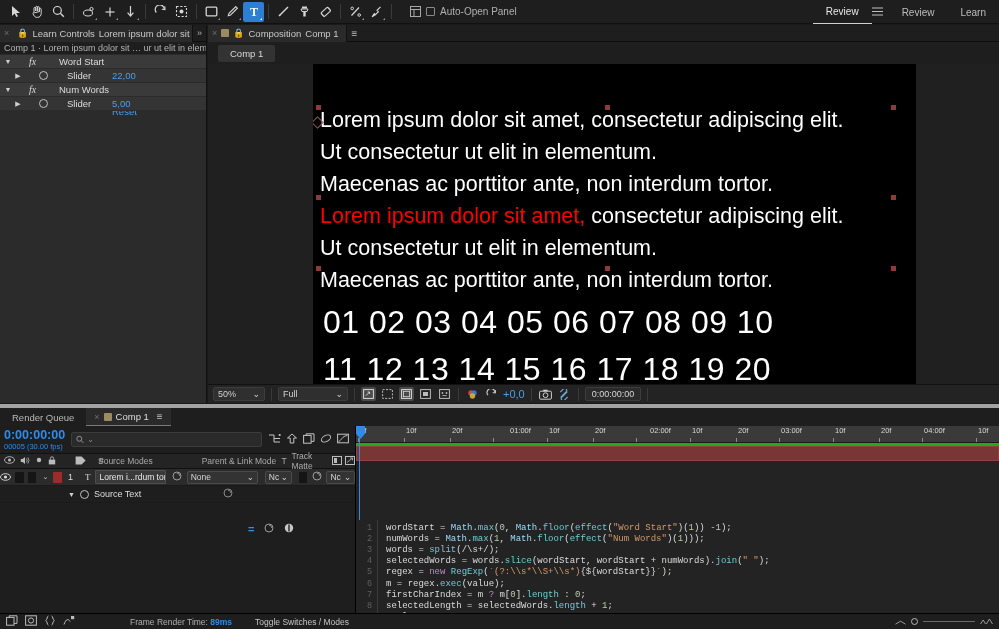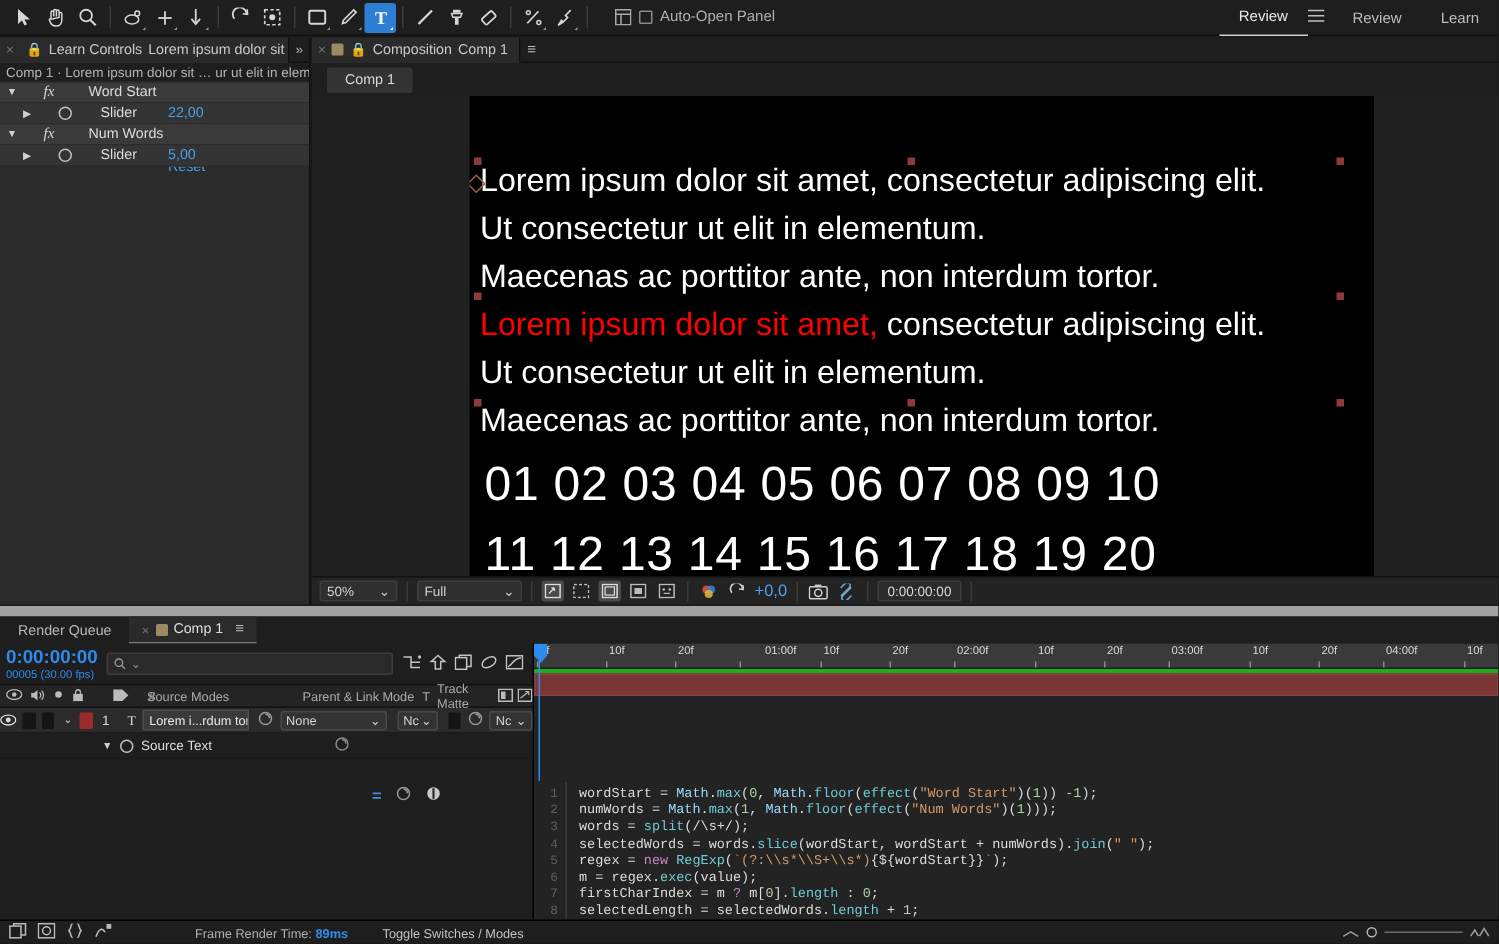--- a/index.html
+++ b/index.html
@@ -161,21 +161,21 @@
   .ctime {
     background: #2b2b2b; border: 1px solid #3d3d3d; border-radius: 2px;
     height: 14px; line-height: 13px; padding: 0 6px; font-size: 9px;
     color: #d6d6d6; cursor: pointer;
   }
   .cplus { color: #4a9fe8; font-size: 11px; cursor: pointer; }
 
   
   #tl-panel {
     position: absolute; left: 0; top: 404px; width: 999px; height: 209px;
-    background: #1e1e1e; border-top: 7px solid #a3a3a3;
+    background: #1e1e1e; border-top: 4px solid #a3a3a3;
     display: flex; flex-direction: column;
   }
   .tl-tabs { height: 18px; display: flex; align-items: center; background: #1e1e1e; }
   .tl-tabplain {
     padding: 0 12px; height: 18px; display: flex; align-items: center;
     font-size: 9.5px; color: #b8b8b8; cursor: pointer;
   }
   .tl-tabsel {
     display: flex; align-items: center; gap: 4px; padding: 0 8px;
     height: 18px; background: #2a2a2a; font-size: 9.5px; color: #ddd;
@@ -775,21 +775,21 @@
       </div>
 
       <div class="tl-right">
         <div class="ruler">
           <div class="tick" style="left:2px;">0f</div>
           <div class="tick" style="left:48px;">10f</div>
           <div class="tick" style="left:94px;">20f</div>
           <div class="tick" style="left:152px;">01:00f</div>
           <div class="tick" style="left:191px;">10f</div>
           <div class="tick" style="left:237px;">20f</div>
-          <div class="tick" style="left:280px;">02:00f</div>
+          <div class="tick" style="left:292px;">02:00f</div>
           <div class="tick" style="left:334px;">10f</div>
           <div class="tick" style="left:380px;">20f</div>
           <div class="tick" style="left:423px;">03:00f</div>
           <div class="tick" style="left:477px;">10f</div>
           <div class="tick" style="left:523px;">20f</div>
           <div class="tick" style="left:566px;">04:00f</div>
           <div class="tick" style="left:620px;">10f</div>
 
           <div class="tickline" style="left:2px;"></div>
           <div class="tickline" style="left:48px;"></div>

